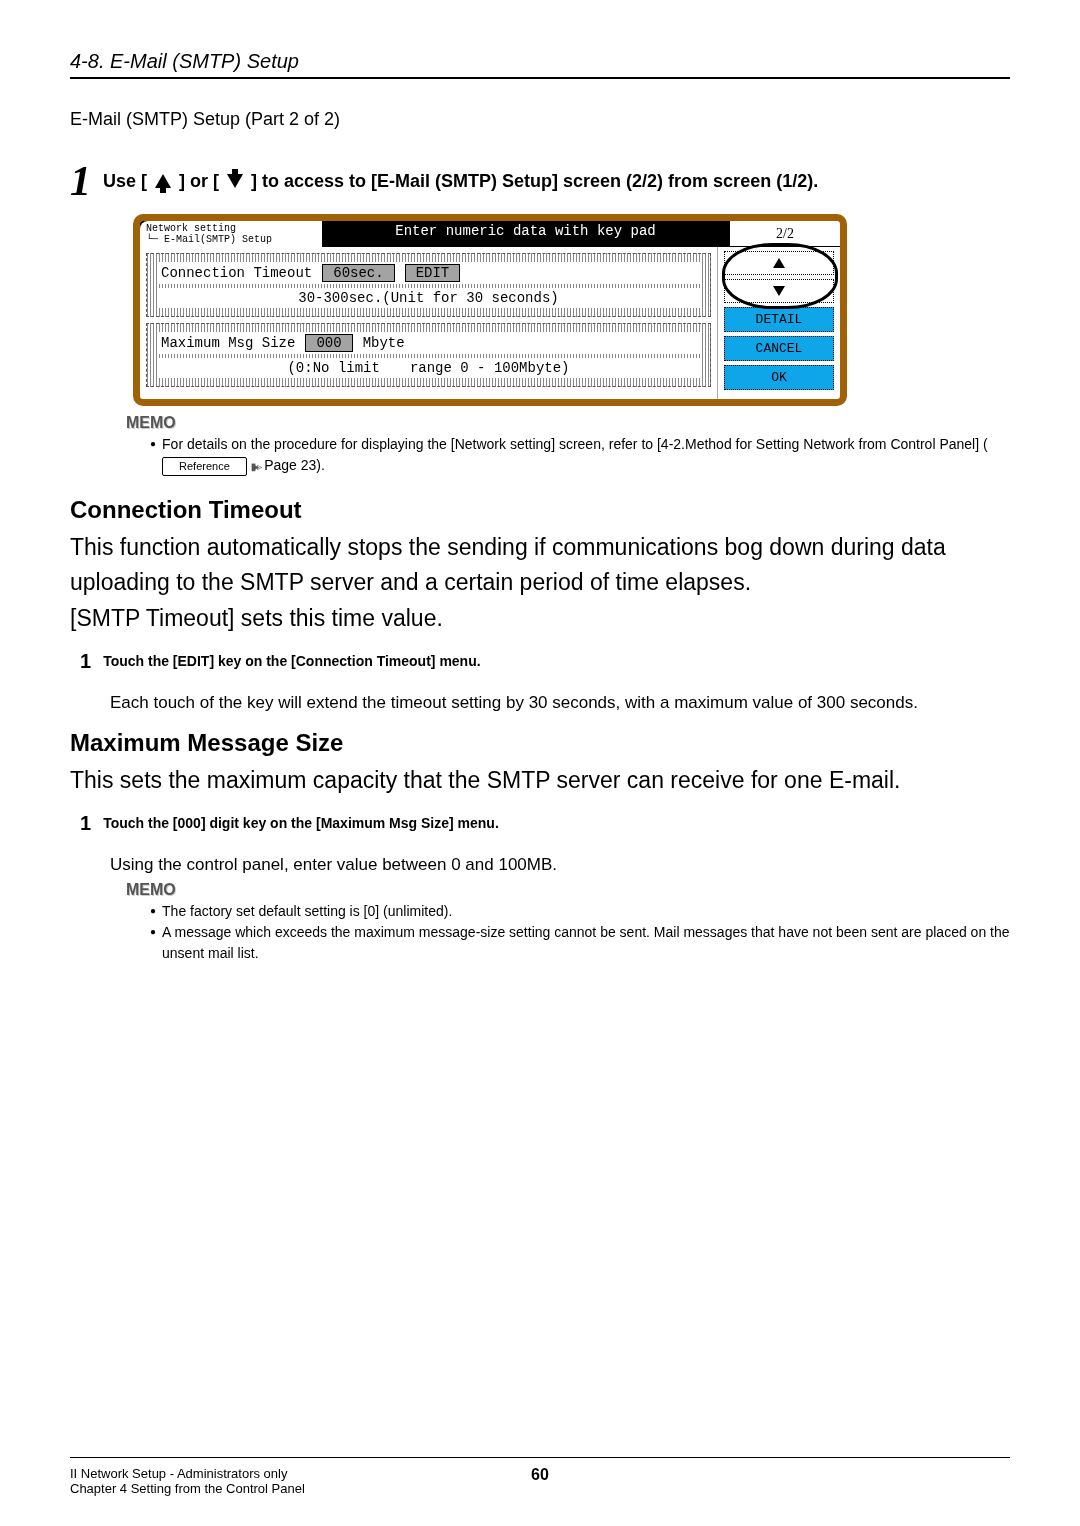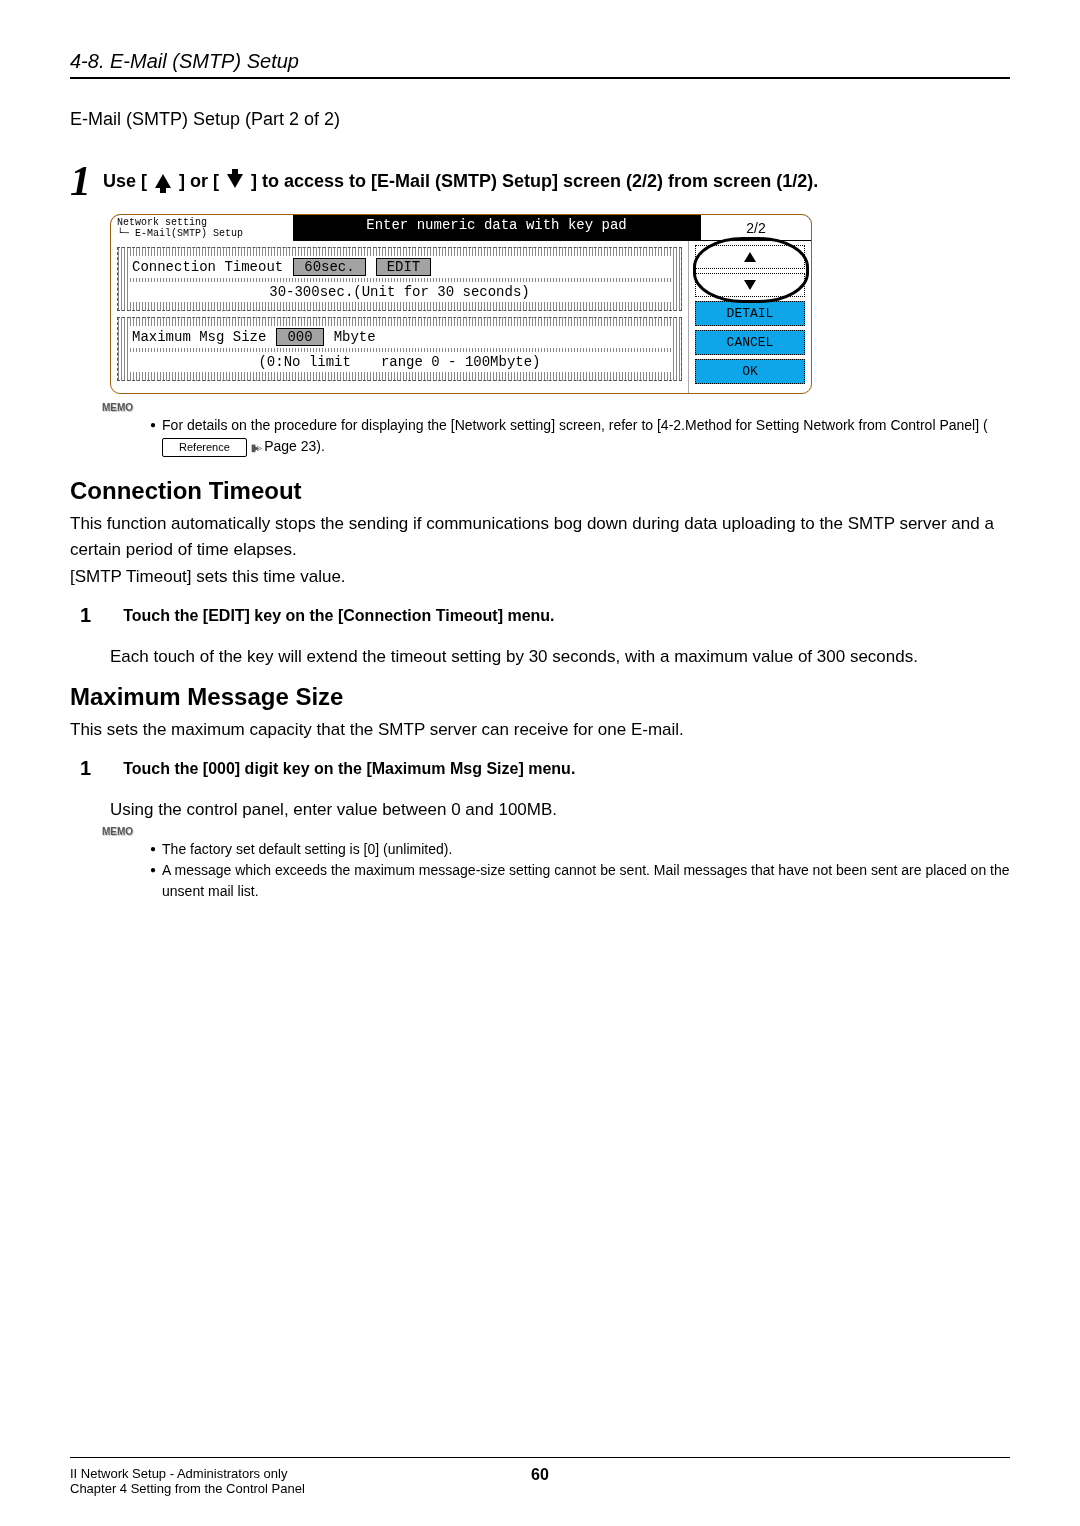--- a/index.html
+++ b/index.html
@@ -75,24 +75,24 @@
   }
   .arrow-down::after {
     content: "";
     position: absolute;
     bottom: 13px; left: -3px;
     width: 6px; height: 6px;
     background: #000;
   }
   
   .panel-wrap {
-    margin-left: 40px;
+    margin-left: 63px;
     margin-bottom: 8px;
     width: 700px;
-    border: 1px solid #a16207;
+    border: 7px solid #a16207;
     border-radius: 10px;
     overflow: hidden;
     background: #fff;
   }
   .panel-header {
     display: flex;
     background: #000;
   }
   .panel-header-left {
     background: #fff;
@@ -109,21 +109,21 @@
     color: #fff;
     font-family: "Courier New", monospace;
     font-size: 14px;
     text-align: center;
     padding: 2px 4px;
     line-height: 1.2;
   }
   .panel-header-right {
     background: #fff;
     color: #000;
-    font-family: Liberation Sans, sans-serif;
+    font-family: Liberation Serif, serif;
     font-size: 14px;
     width: 110px;
     text-align: center;
     display: flex;
     align-items: center;
     justify-content: center;
     border-left: 1px solid #000;
     border-bottom: 1px solid #000;
   }
   .panel-body {
@@ -185,24 +185,24 @@
     right: 2px;
     width: 110px;
     height: 60px;
     border: 3px solid #000;
     border-radius: 50px/30px;
     pointer-events: none;
   }
   
   .memo-label {
     font-weight: bold;
-    font-size: 10px;
+    font-size: 16px;
     color: #555;
     text-shadow: 1px 1px 0 #ccc;
-    margin-left: 32px;
+    margin-left: 56px;
     margin-top: 4px;
   }
   .memo-list {
     margin: 2px 0 20px 80px;
     font-size: 14px;
   }
   .memo-list .bullet-row {
     display: flex;
     gap: 6px;
     line-height: 1.5;
@@ -227,38 +227,37 @@
     color: #555;
     vertical-align: middle;
   }
   
   h2.section {
     font-size: 24px;
     font-weight: bold;
     margin: 10px 0 6px 0;
   }
   .body-text {
-    font-size: 17px;
+    font-size: 23px;
     line-height: 1.5;
     margin: 0 0 14px 0;
   }
   .num-step {
     display: flex;
     gap: 12px;
     margin: 8px 0 4px 10px;
   }
   .num-step .n {
     font-weight: bold;
     font-size: 20px;
   }
   .num-step .t {
     font-weight: bold;
-    font-size: 16px;
+    font-size: 14px;
     padding-top: 3px;
-    margin-left: 20px;
   }
   .indent-text {
     font-size: 17px;
     line-height: 1.5;
     margin-left: 40px;
     margin-bottom: 14px;
   }
   
   .footer {
     position: absolute;

